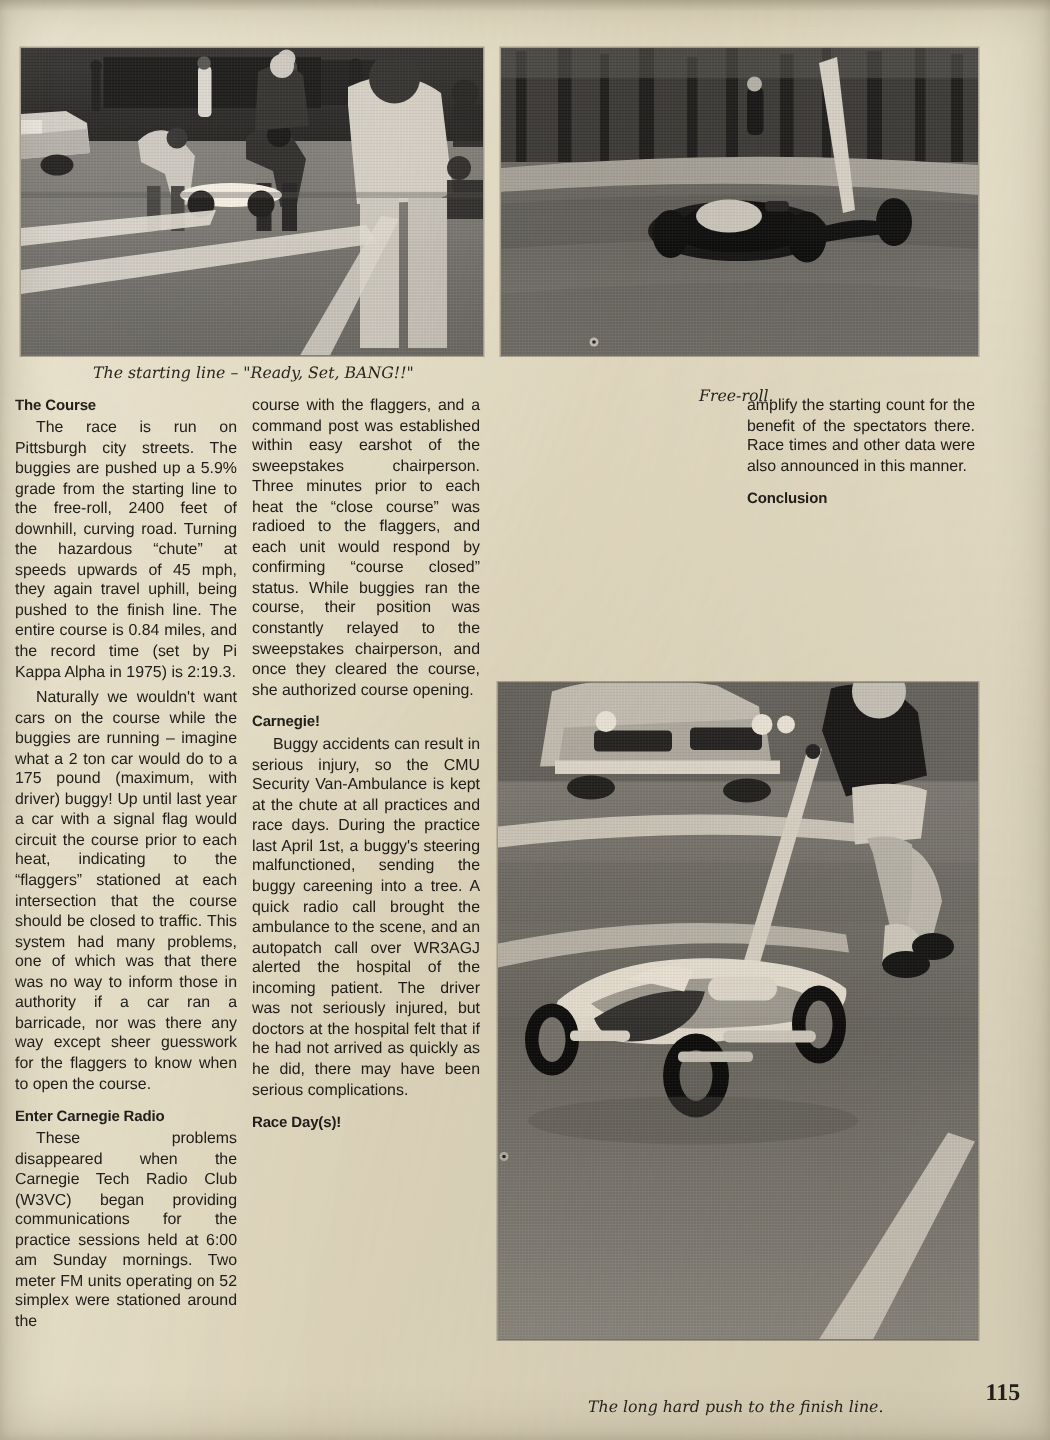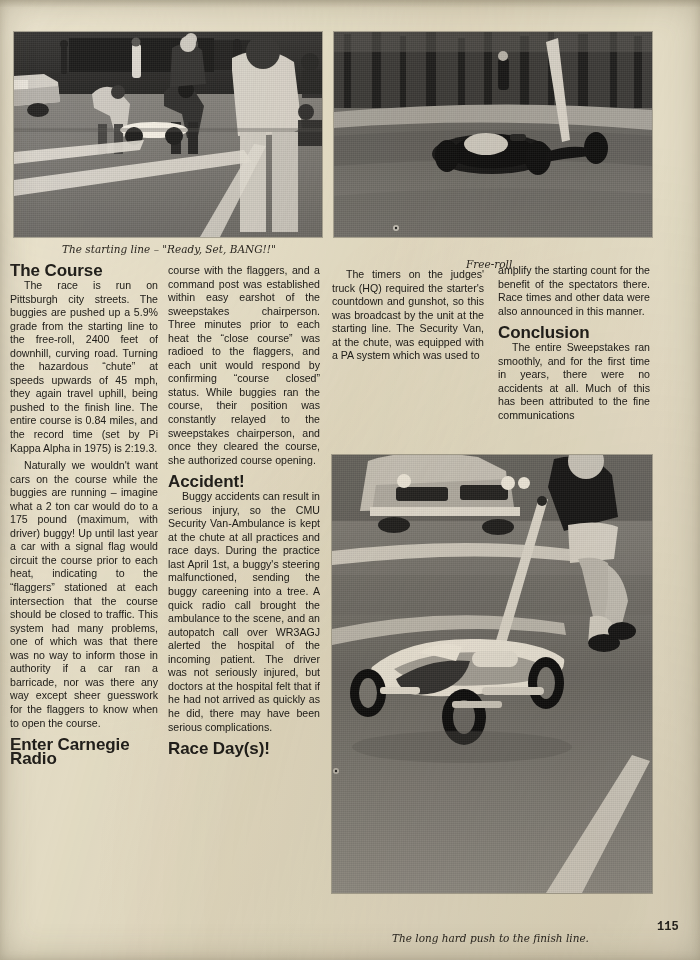--- a/index.html
+++ b/index.html
@@ -84,33 +84,33 @@
   }
   .col p {
     margin: 0;
     text-indent: 14px;
     text-align: justify;
     text-justify: inter-word;
   }
   .col p.flush { text-indent: 0; }
   .col h3 {
     margin: 0 0 1px 0;
-    font-size: 17px;
+    font-size: 10px;
     line-height: 14px;
     font-weight: bold;
     letter-spacing: -0.1px;
     text-align: left;
   }
   .col .gap { height: 8px; }
   .col .gap-sm { height: 4px; }
 
   .page-number {
     position: absolute;
-    font-family: Liberation Mono, monospace;
-    font-size: 12px;
+    font-family: Liberation Serif, serif;
+    font-size: 16px;
     font-weight: bold;
     color: #26231e;
   }
 </style>
 </head>
 <body>
 
 <div class="page" style="background: rgb(233, 226, 205); color: rgb(34, 32, 28);">
 
   <div class="top-strip"></div>
@@ -313,40 +313,39 @@
 
   <div class="caption" style="left:392px; top:932px;">The long hard push to the finish line.</div>
 
   <div class="col" style="left:10px; top:264px; width:148px;">
     <h3>The Course</h3>
     <p>The race is run on Pittsburgh city streets. The buggies are pushed up a 5.9% grade from the starting line to the free-roll, 2400 feet of downhill, curving road. Turning the hazardous “chute” at speeds upwards of 45 mph, they again travel uphill, being pushed to the finish line. The entire course is 0.84 miles, and the record time (set by Pi Kappa Alpha in 1975) is 2:19.3.</p>
     <div class="gap-sm"></div>
     <p>Naturally we wouldn't want cars on the course while the buggies are running – imagine what a 2 ton car would do to a 175 pound (maximum, with driver) buggy! Up until last year a car with a signal flag would circuit the course prior to each heat, indicating to the “flaggers” stationed at each intersection that the course should be closed to traffic. This system had many problems, one of which was that there was no way to inform those in authority if a car ran a barricade, nor was there any way except sheer guesswork for the flaggers to know when to open the course.</p>
     <div class="gap"></div>
     <h3>Enter Carnegie Radio</h3>
+    <p>These problems disappeared when the Carnegie Tech Radio Club (W3VC) began providing communications for the practice sessions held at 6:00 am Sunday mornings. Two meter FM units operating on 52 simplex were stationed around the</p>
   </div>
 
   <div class="col" style="left:168px; top:264px; width:152px;">
     <p class="flush">course with the flaggers, and a command post was established within easy earshot of the sweepstakes chairperson. Three minutes prior to each heat the “close course” was radioed to the flaggers, and each unit would respond by confirming “course closed” status. While buggies ran the course, their position was constantly relayed to the sweepstakes chairperson, and once they cleared the course, she authorized course opening.</p>
     <div class="gap"></div>
-    <h3>Accident!</h3>
+    <h3>Carnegie!</h3>
     <p>Buggy accidents can result in serious injury, so the CMU Security Van-Ambulance is kept at the chute at all practices and race days. During the practice last April 1st, a buggy's steering malfunctioned, sending the buggy careening into a tree. A quick radio call brought the ambulance to the scene, and an autopatch call over WR3AGJ alerted the hospital of the incoming patient. The driver was not seriously injured, but doctors at the hospital felt that if he had not arrived as quickly as he did, there may have been serious complications.</p>
     <div class="gap"></div>
     <h3>Race Day(s)!</h3>
   </div>
 
   <div class="col" style="left:332px; top:264px; width:152px;">
     <div class="gap-sm"></div>
-    <p>The timers on the judges' truck (HQ) required the starter's countdown and gunshot, so this was broadcast by the unit at the starting line. The Security Van, at the chute, was equipped with a PA system which was used to</p>
   </div>
 
   <div class="col" style="left:498px; top:264px; width:152px;">
     <p class="flush">amplify the starting count for the benefit of the spectators there. Race times and other data were also announced in this manner.</p>
     <div class="gap"></div>
     <h3>Conclusion</h3>
-    <p>The entire Sweepstakes ran smoothly, and for the first time in years, there were no accidents at all. Much of this has been attributed to the fine communications</p>
   </div>
 
   <div class="page-number" style="left:657px; top:920px;">115</div>
 
   <div class="paper-grain"></div>
   <div class="scan-edge"></div>
 </div>
 
 </body></html>

